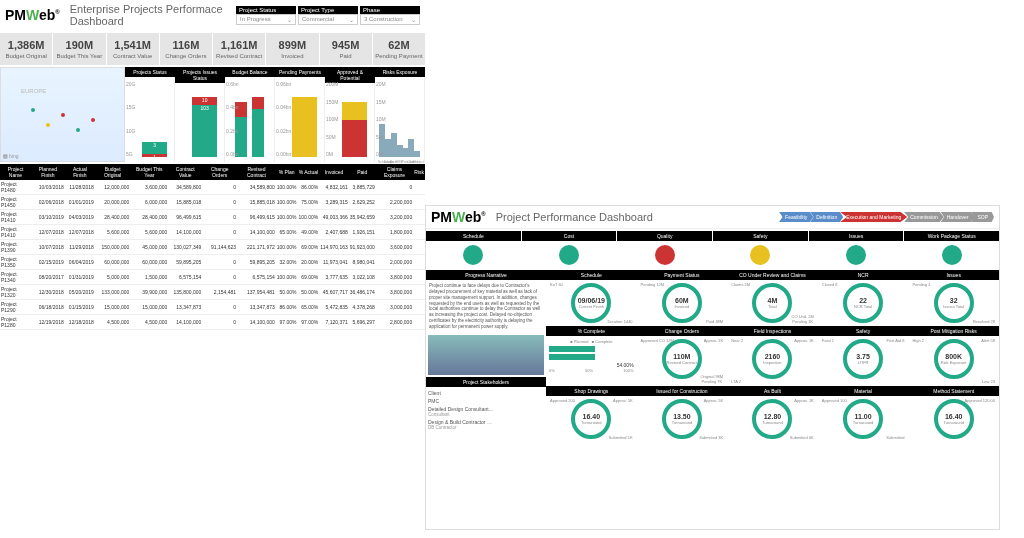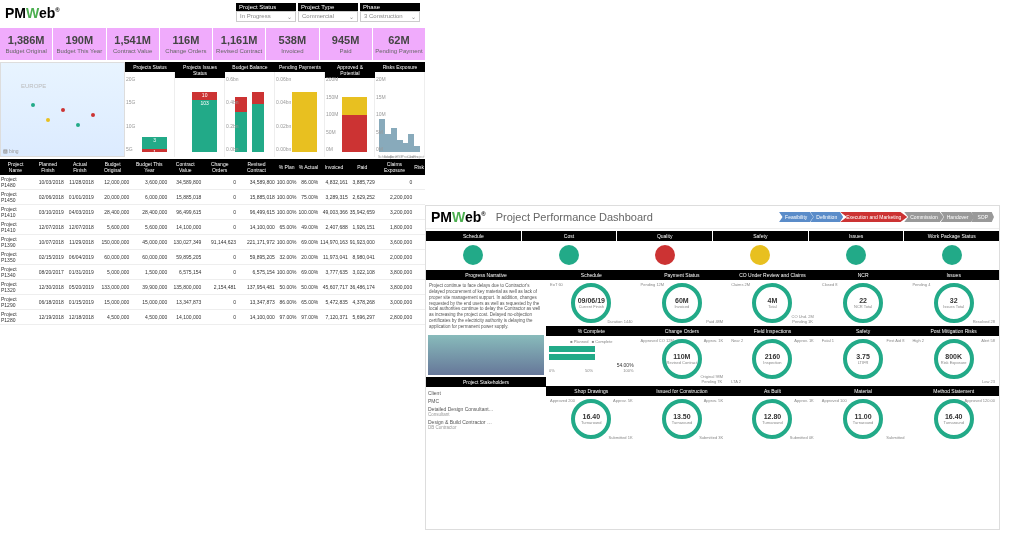--- a/index.html
+++ b/index.html
@@ -9,21 +9,21 @@
 .hdr{display:flex;align-items:center;gap:10px;padding:3px 5px}
 .logo{font-size:14px;font-weight:bold;color:#000}
 .logo .g{color:#4CAF50}
 .logo sup{font-size:6px}
 .title{font-size:11px;color:#666}
 .filters{margin-left:auto;display:flex;gap:2px}
 .filter{width:60px}
 .filter-lbl{background:#000;color:#fff;padding:1px 3px;font-size:6px}
 .filter-sel{border:1px solid #ccc;padding:1px 3px;font-size:6px;color:#888;background:#fff;display:flex;justify-content:space-between}
 .kpis{display:flex;gap:1px;margin-top:3px}
-.kpi{flex:1;background:#f0abfc;text-align:center;padding:6px 2px}
+.kpi{flex:1;background:#e5e5e5;text-align:center;padding:6px 2px}
 .kpi-v{font-size:11px;font-weight:600;color:#444}
 .kpi-l{font-size:6px;color:#666;margin-top:2px}
 .mid{display:flex;height:95px;margin-top:2px}
 .map{width:125px;height:95px;background:linear-gradient(#e8f4ff,#dcebff);position:relative;border:1px solid #ddd}
 .map-pin{position:absolute;width:4px;height:4px;border-radius:50%}
 .charts{flex:1;display:flex}
 .chart{flex:1;display:flex;flex-direction:column}
 .chart-h{background:#000;color:#fff;font-size:5px;padding:2px;text-align:center}
 .chart-body{flex:1;position:relative;background:#fff;border-right:1px solid #eee}
 .stack{position:absolute;width:25px;left:35%}
@@ -62,20 +62,21 @@
 .pc-axis{display:flex;justify-content:space-between;font-size:4px;color:#888}
 </style>
 </head>
 <body>
 
 <div class="left-db">
   <div class="hdr">
     <div class="logo">
       <span>PM</span><span class="g">W</span><span>eb</span><sup>®</sup>
     </div>
+    <div class="title">Enterprise Projects Performace Dashboard</div>
     <div class="filters" id="filters">
         <div class="filter">
        <div class="filter-lbl">Project Status</div>
        <div class="filter-sel">In Progress<span>⌄</span></div>
      </div>
         <div class="filter">
        <div class="filter-lbl">Project Type</div>
        <div class="filter-sel">Commercial<span>⌄</span></div>
      </div>
         <div class="filter">
@@ -99,21 +100,21 @@
      </div>
       <div class="kpi">
        <div class="kpi-v">116M</div>
        <div class="kpi-l">Change Orders</div>
      </div>
       <div class="kpi">
        <div class="kpi-v">1,161M</div>
        <div class="kpi-l">Revised Contract</div>
      </div>
       <div class="kpi">
-       <div class="kpi-v">538M</div>
+       <div class="kpi-v">899M</div>
        <div class="kpi-l">Invoiced</div>
      </div>
       <div class="kpi">
        <div class="kpi-v">945M</div>
        <div class="kpi-l">Paid</div>
      </div>
       <div class="kpi">
        <div class="kpi-v">62M</div>
        <div class="kpi-l">Pending Payment</div>
      </div>

